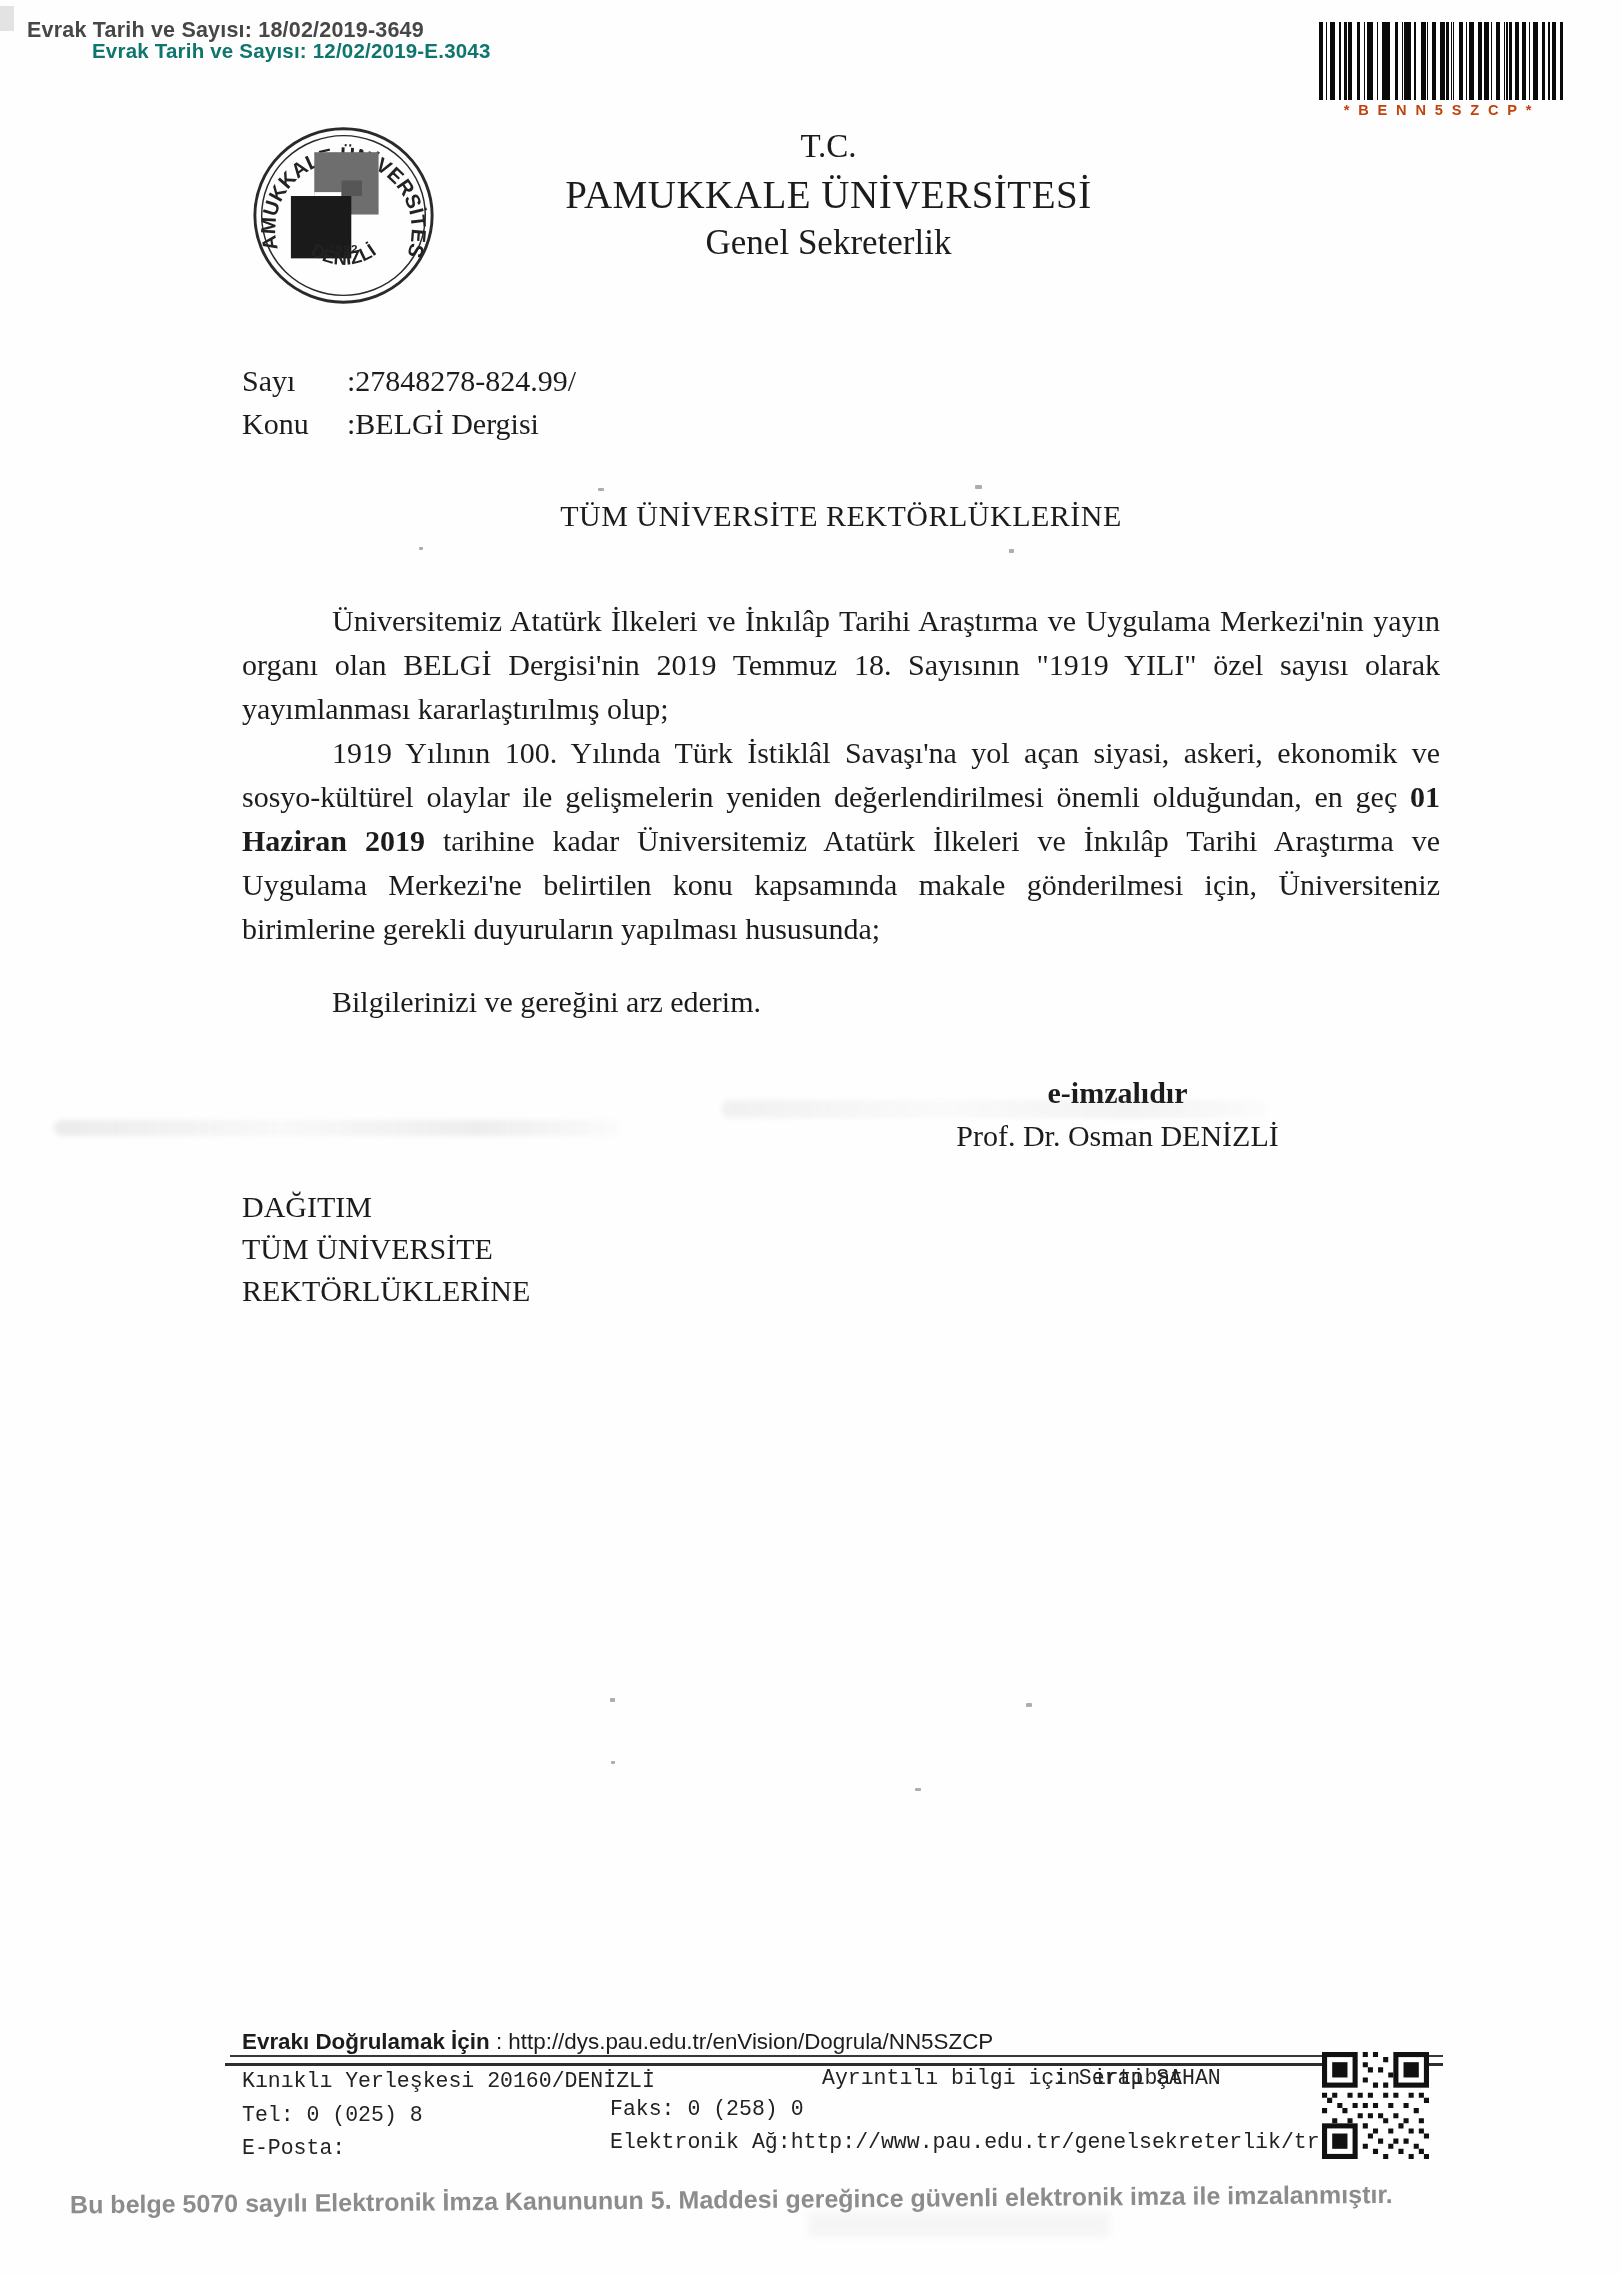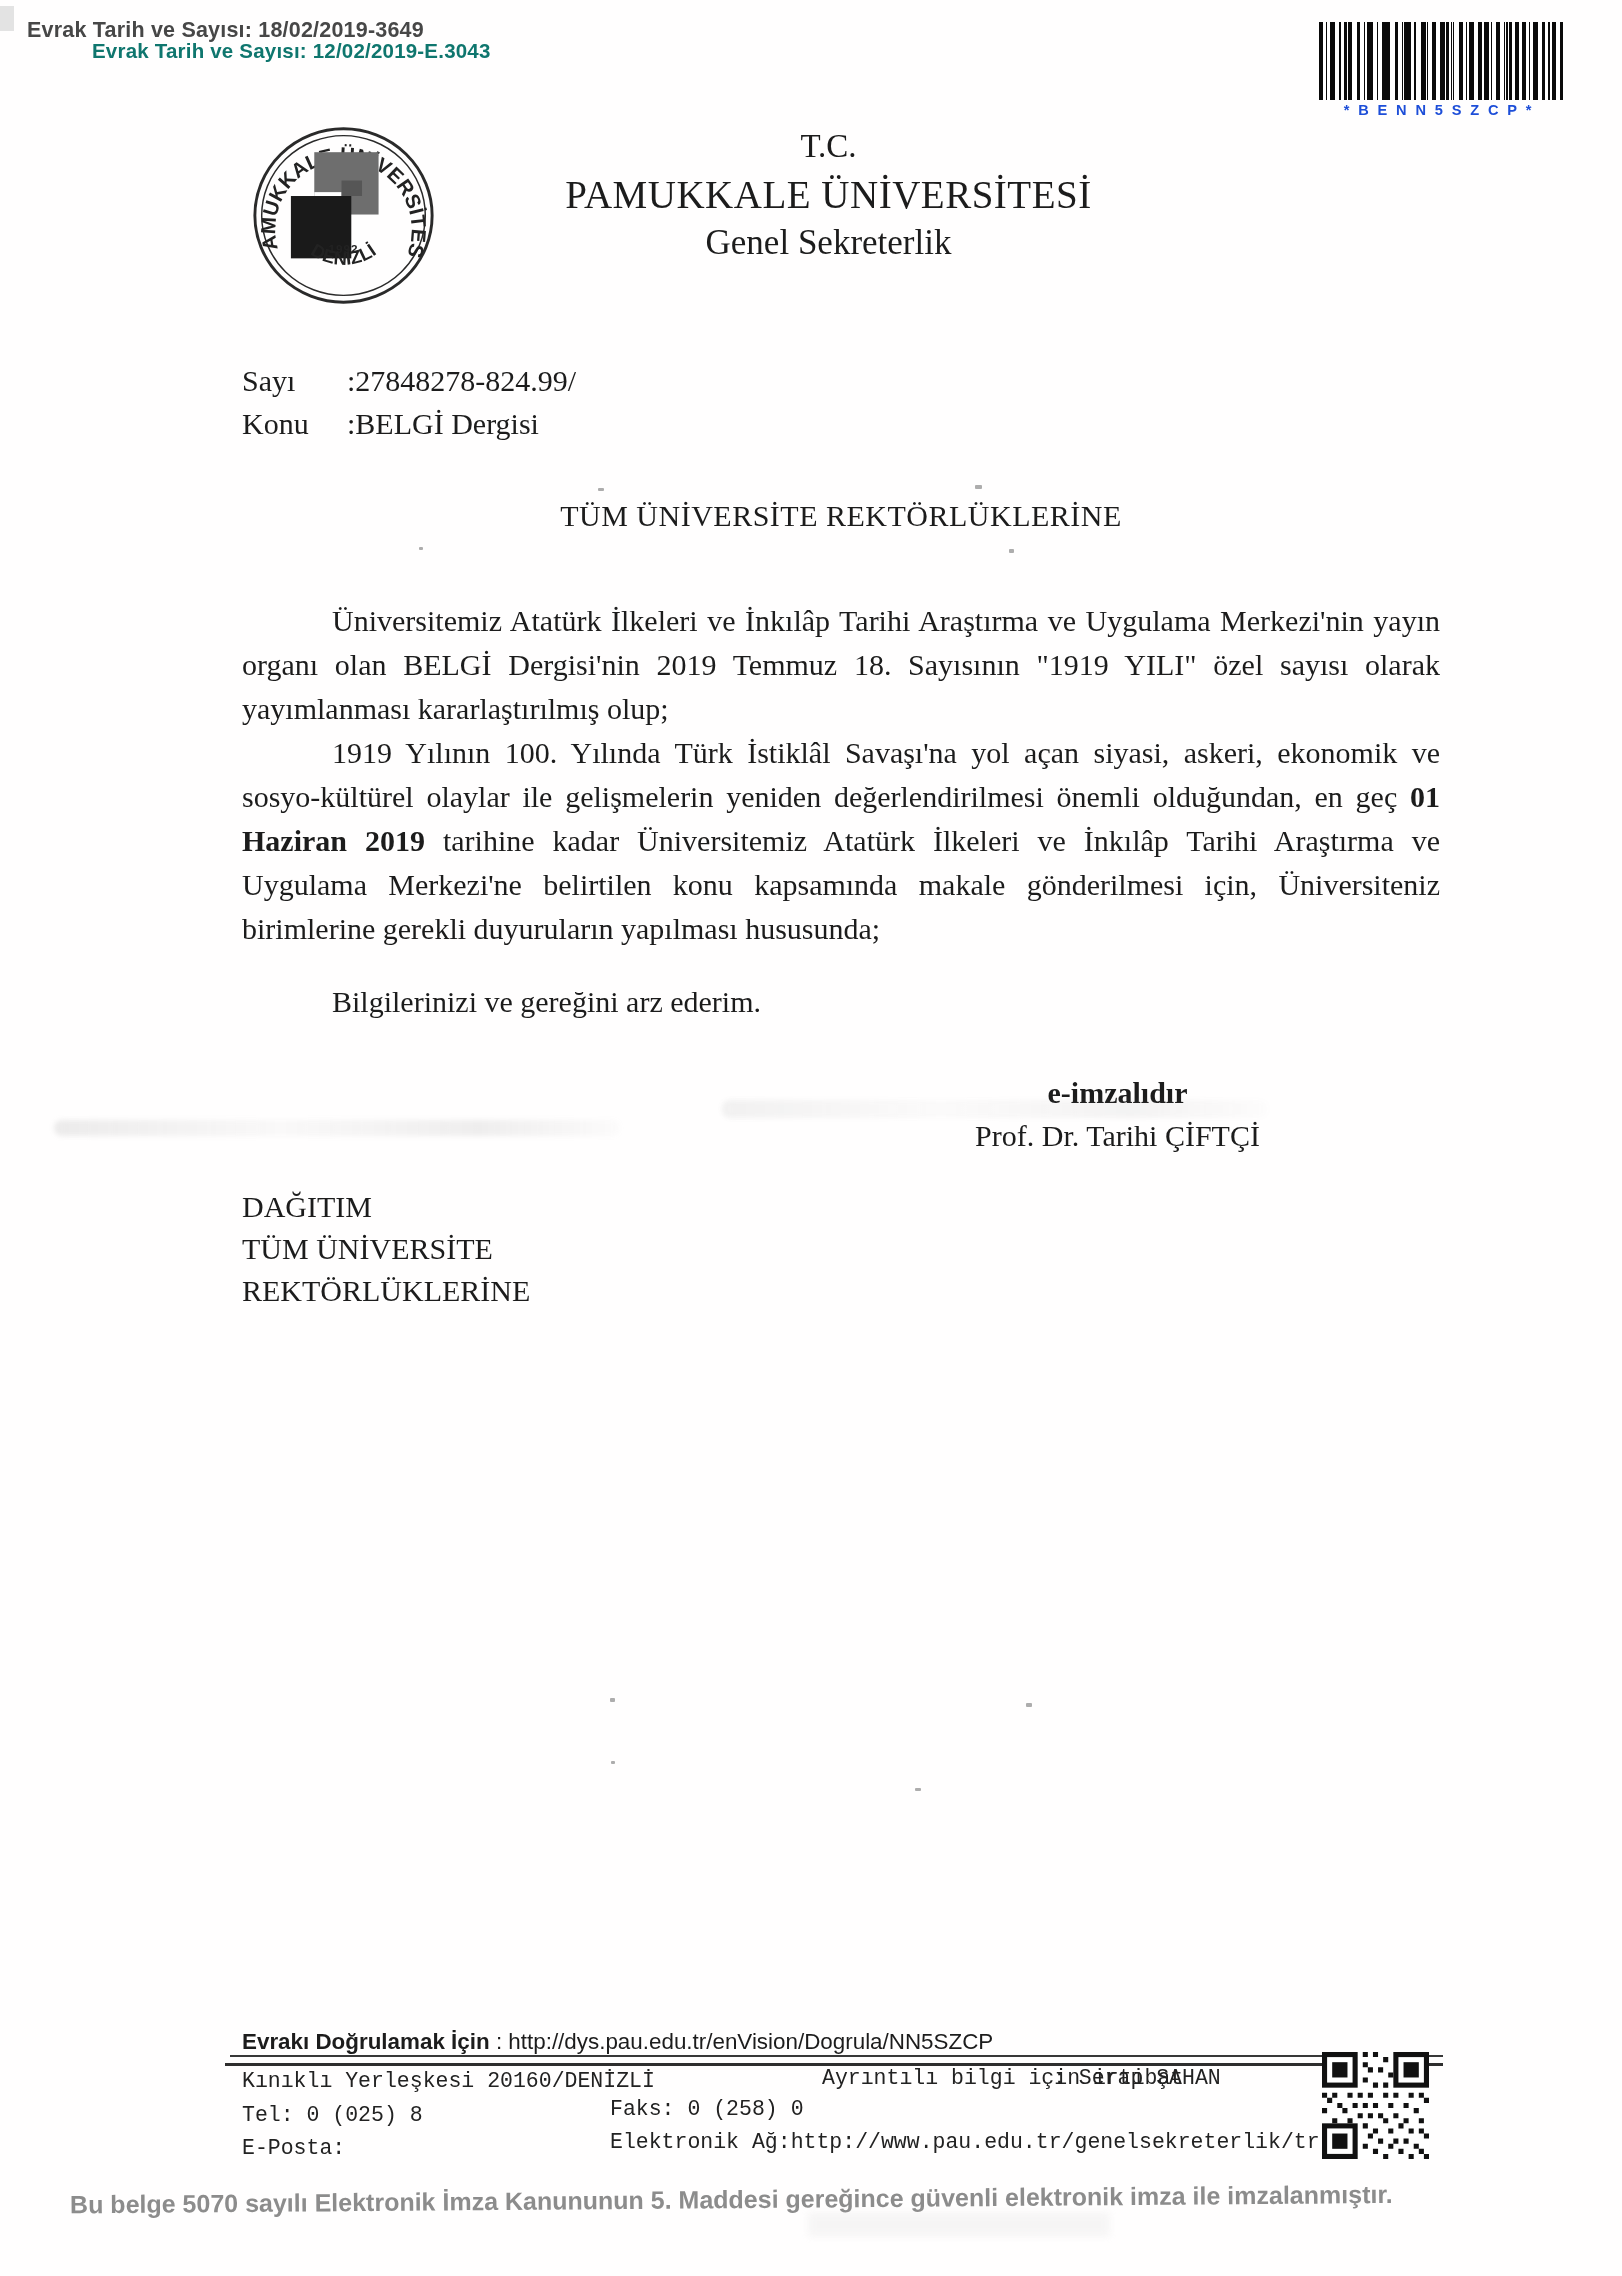--- a/index.html
+++ b/index.html
@@ -30,21 +30,21 @@
   .barcode{
     width:246px;height:78px;
     background-image:
       repeating-linear-gradient(90deg,#0a0a0a 0 2.9px,transparent 2.9px 6.8px,#0a0a0a 6.8px 7.8px,transparent 7.8px 12.7px),
       repeating-linear-gradient(90deg,transparent 0 2px,#0a0a0a 2px 3.9px,transparent 3.9px 10.7px,#0a0a0a 10.7px 14.6px,transparent 14.6px 18.5px);
     background-color:#fff;
   }
   .barcode-text{
     margin-top:2px;text-align:center;
     font-family:"Liberation Sans","DejaVu Sans",sans-serif;
-    font-weight:bold;font-size:14.6px;color:#1d4ed8;
+    font-weight:bold;font-size:14.6px;color:#c2410c;
     letter-spacing:8.8px;white-space:nowrap;
   }
   
   .logo{position:absolute;left:250px;top:123px;}
   
   .letterhead{
     position:absolute;left:458px;top:125px;width:741px;
     text-align:center;line-height:1.32;
   }
   .lh1{font-size:33px;}
@@ -158,21 +158,21 @@
   <div class="recipient">TÜM ÜNİVERSİTE REKTÖRLÜKLERİNE</div>
 
   <div class="body-block">
     <p>Üniversitemiz Atatürk İlkeleri ve İnkılâp Tarihi Araştırma ve Uygulama Merkezi'nin yayın organı olan BELGİ Dergisi'nin 2019 Temmuz 18. Sayısının "1919 YILI" özel sayısı olarak yayımlanması kararlaştırılmış olup;</p>
     <p><span>1919 Yılının 100. Yılında Türk İstiklâl Savaşı'na yol açan siyasi, askeri, ekonomik ve sosyo-kültürel olaylar ile gelişmelerin yeniden değerlendirilmesi önemli olduğundan, en geç </span><span class="b">01 Haziran 2019</span><span> tarihine kadar Üniversitemiz Atatürk İlkeleri ve İnkılâp Tarihi Araştırma ve Uygulama Merkezi'ne belirtilen konu kapsamında makale gönderilmesi için, Üniversiteniz birimlerine gerekli duyuruların yapılması hususunda;</span></p>
     <p class="closing">Bilgilerinizi ve gereğini arz ederim.</p>
   </div>
 
   <div class="signature">
     <div class="etag">e-imzalıdır</div>
-    <div>Prof. Dr. Tarihi ÇİFTÇİ</div>
+    <div>Prof. Dr. Osman DENİZLİ</div>
   </div>
 
   <div class="distribution">
     <div>DAĞITIM</div>
     <div>TÜM ÜNİVERSİTE</div>
     <div>REKTÖRLÜKLERİNE</div>
   </div>
 
   <div class="speck" style="left:598px;top:488px;width:5.9px;height:2.9px"></div>
   <div class="speck" style="left:975px;top:485px;width:6.8px;height:3.9px"></div>

